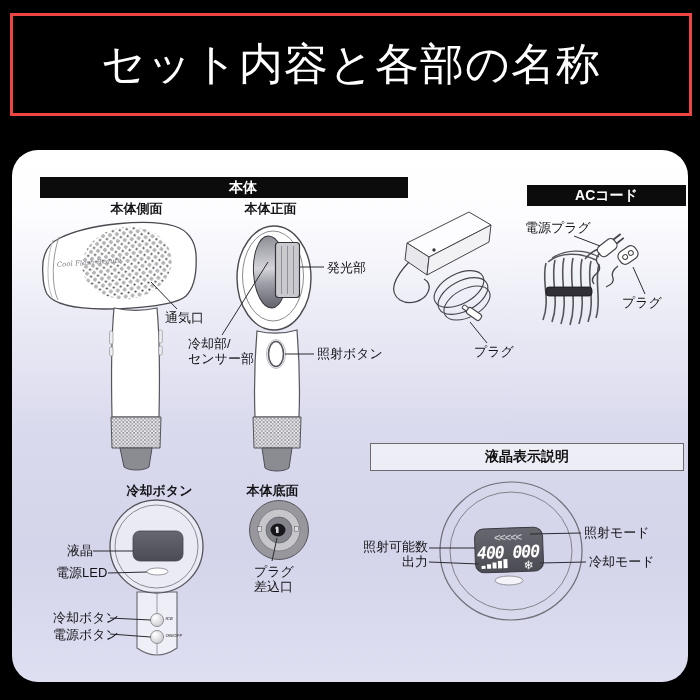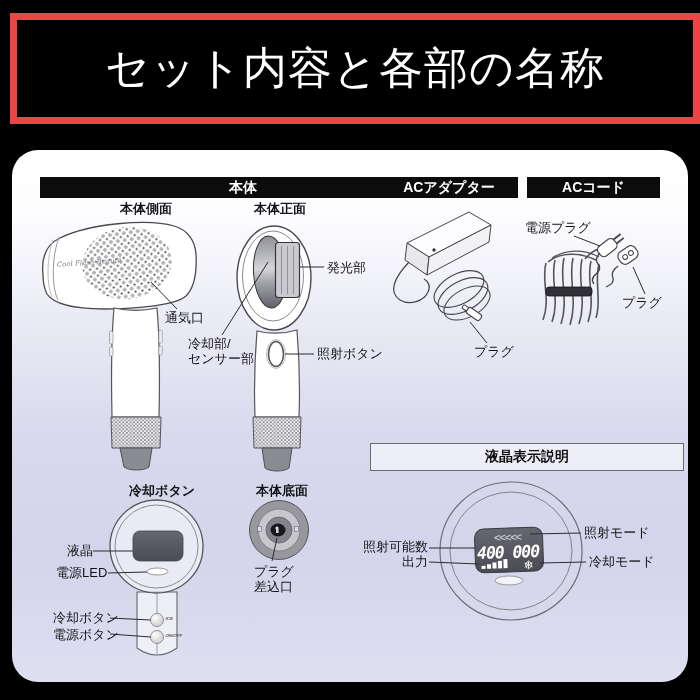--- a/index.html
+++ b/index.html
@@ -1,30 +1,30 @@
 <!DOCTYPE html>
 <html><head>
 <meta charset="utf-8">
 <style>
   html,body{margin:0;padding:0;background:#000;}
   .stage{position:relative;width:700px;height:700px;background:#000;overflow:hidden;
          font-family:"Liberation Sans","DejaVu Sans",sans-serif;}
   .title-frame{position:absolute;left:10px;top:13px;width:676px;height:97px;
-         border:7px solid #ef4444;background:#000;display:flex;align-items:center;justify-content:center;}
+         border:3px solid #ef4444;background:#000;display:flex;align-items:center;justify-content:center;}
   .title{font-family:"DejaVu Serif","Liberation Serif",serif;font-size:44px;color:#ffffff;letter-spacing:1px;white-space:nowrap;}
   .panel{position:absolute;left:12px;top:150px;width:676px;height:532px;border-radius:26px;
          background:linear-gradient(180deg,#ffffff 0%,#fdfdff 12%,#ececf6 30%,#dadaee 52%,#d4d4ea 75%,#dfdff2 100%);}
   .bar{position:absolute;height:21px;background:#0c0c0c;color:#ffffff;font-weight:bold;font-size:14px;
          display:flex;align-items:center;justify-content:center;white-space:nowrap;}
   .lcd-note{position:absolute;left:370px;top:443px;width:312px;height:26px;border:1px solid #6a6a70;
          background:rgba(255,255,255,0.55);color:#111;font-weight:bold;font-size:14px;
          display:flex;align-items:center;justify-content:center;}
   .lbl{position:absolute;font-size:13px;color:#141418;line-height:15px;white-space:pre-line;}
   .bold{font-weight:bold;}
-  .ctr{text-align:right;}
+  .ctr{text-align:center;}
   .rt{text-align:right;}
   svg.art{position:absolute;left:0;top:0;}
 </style>
 </head>
 <body>
 
 <div class="stage">
 
   <div class="title-frame">
     <div class="title">セット内容と各部の名称</div>
@@ -191,22 +191,21 @@
       <path d="M110,634 L150.5,637"></path>
       <path d="M277,538 L272,561"></path>
       <path d="M429,548 L475,548"></path>
       <path d="M429,562 L479,564"></path>
       <path d="M530,534 L581,533"></path>
       <path d="M540,563 L586,562"></path>
     </g>
   </svg>
 
   <div class="bar" style="left:40px;top:177px;width:330px;padding-left:38px;">本体</div>
-  <div class="bar" style="left:380px;top:177px;width:138px;">ACアダプター</div>
-  <div class="bar" style="left:527px;top:177px;width:133px;">ACコード</div>
+  <div class="bar" style="left:527px;top:185px;width:159px;">ACコード</div>
   <div class="lcd-note">液晶表示説明</div>
 
   <div class="lbl bold ctr" style="left:101px;top:201px;width:71px;">本体側面</div>
   <div class="lbl bold ctr" style="left:235px;top:201px;width:71px;">本体正面</div>
   <div class="lbl bold ctr" style="left:124px;top:483px;width:71px;">冷却ボタン</div>
   <div class="lbl bold ctr" style="left:237px;top:483px;width:71px;">本体底面</div>
 
   <div class="lbl" style="left:165px;top:310px;">通気口</div>
   <div class="lbl" style="left:188px;top:336px;">冷却部/
 センサー部</div>

